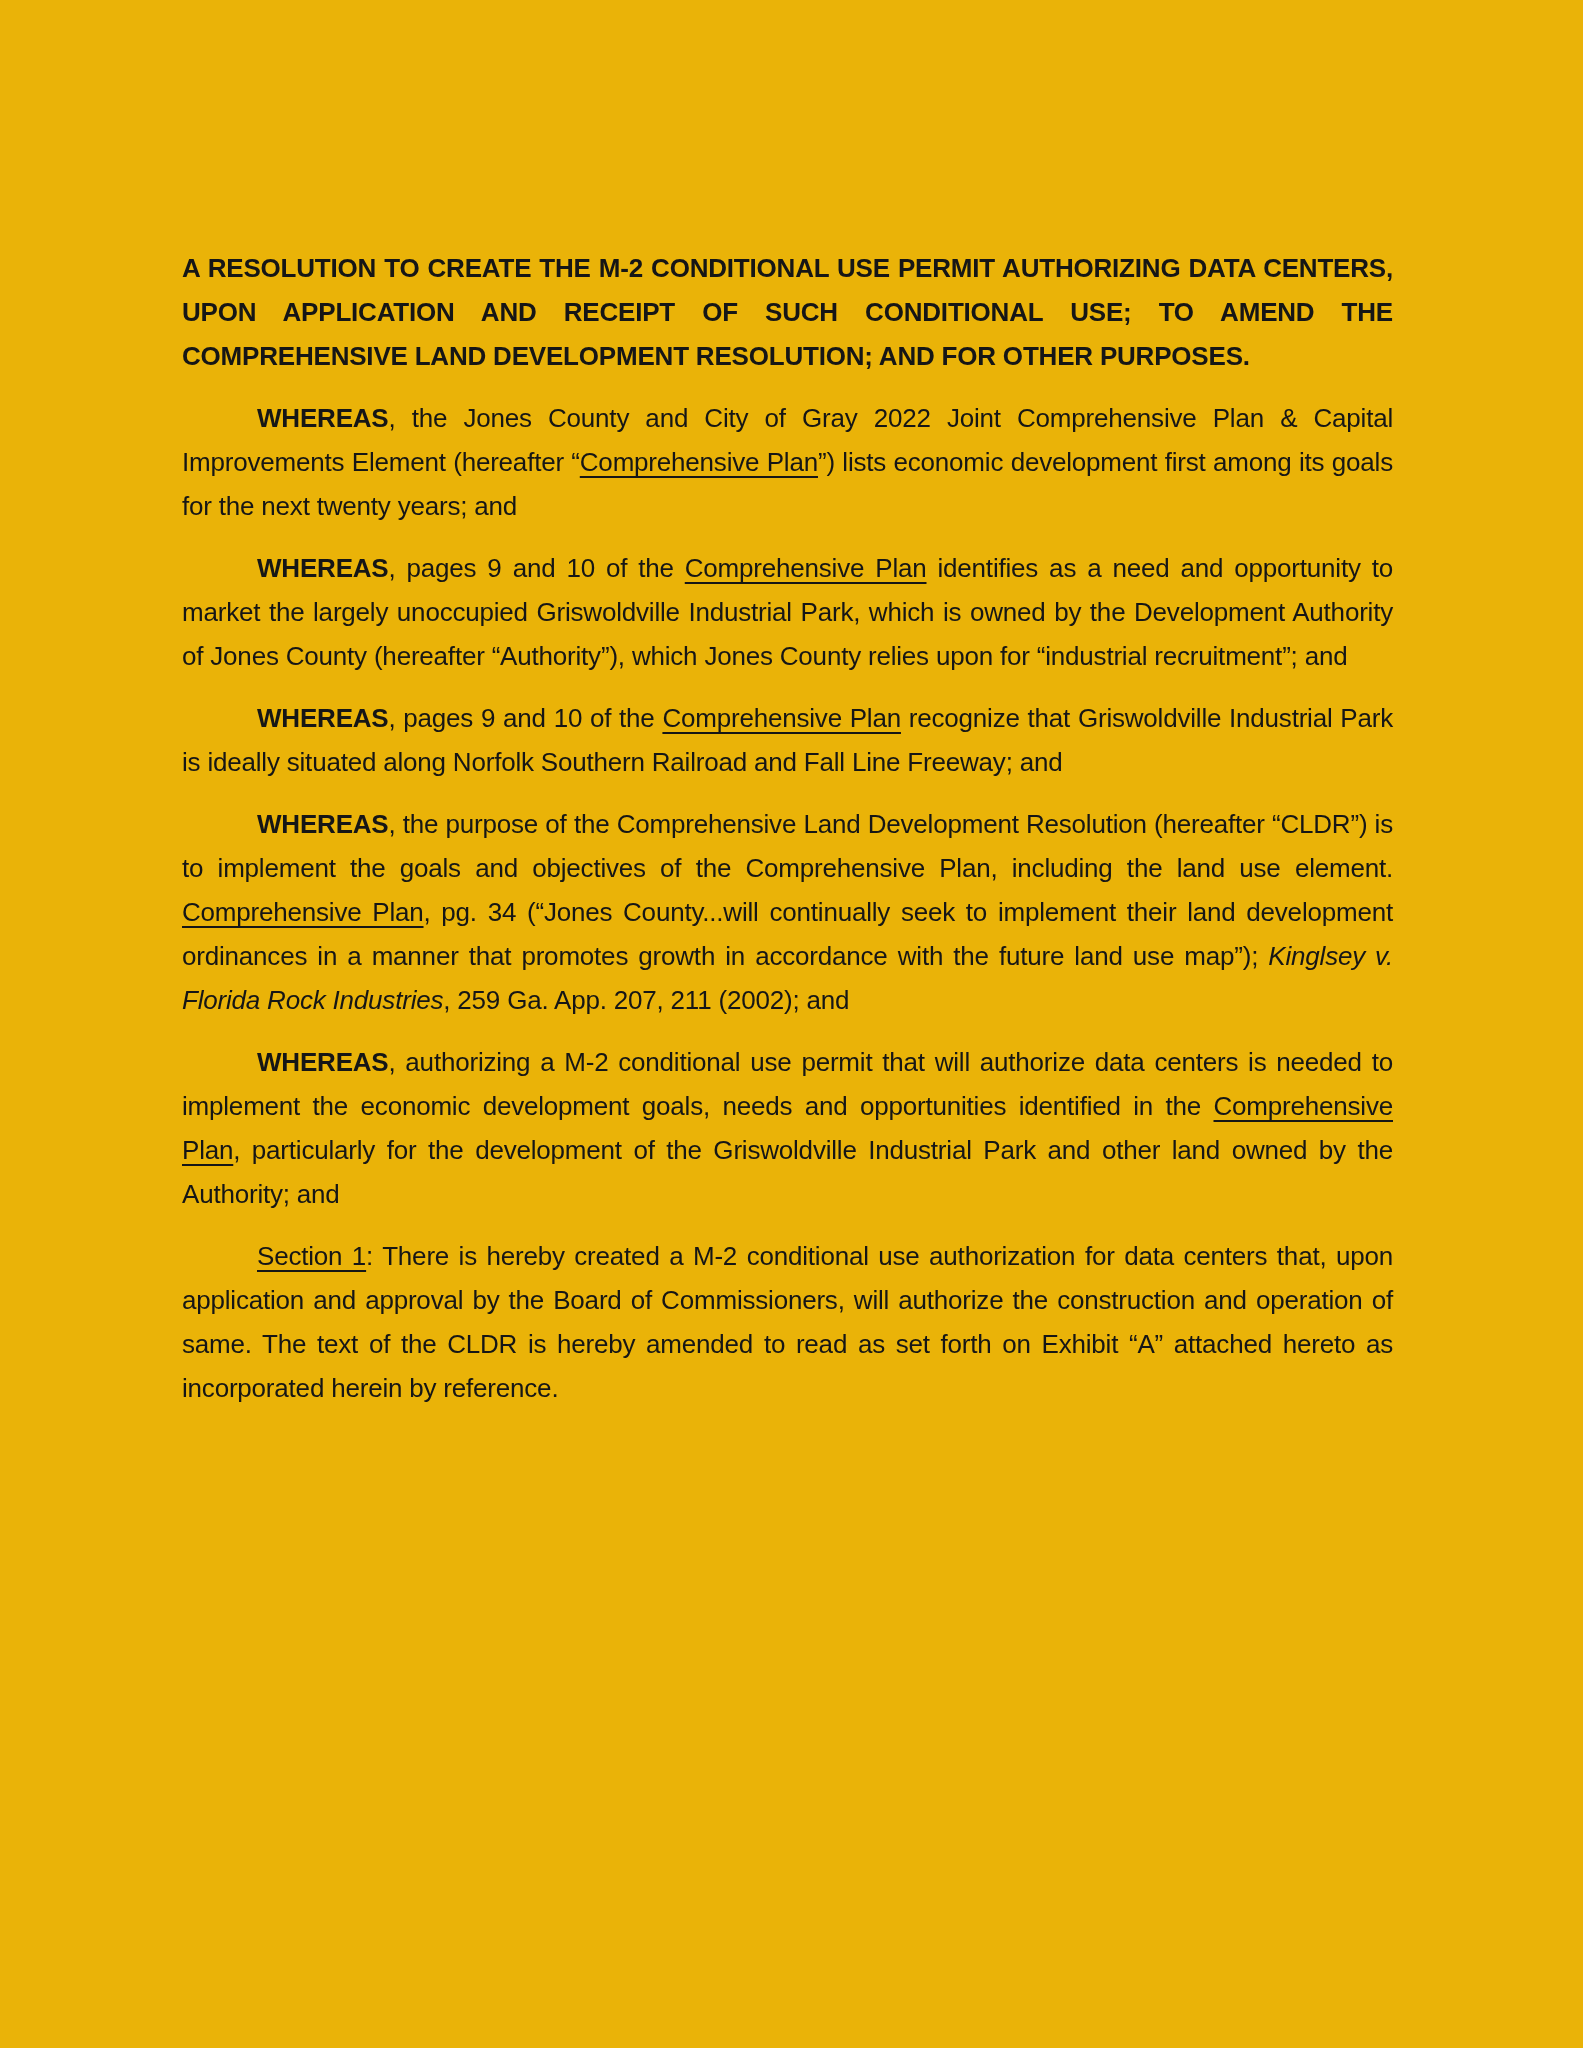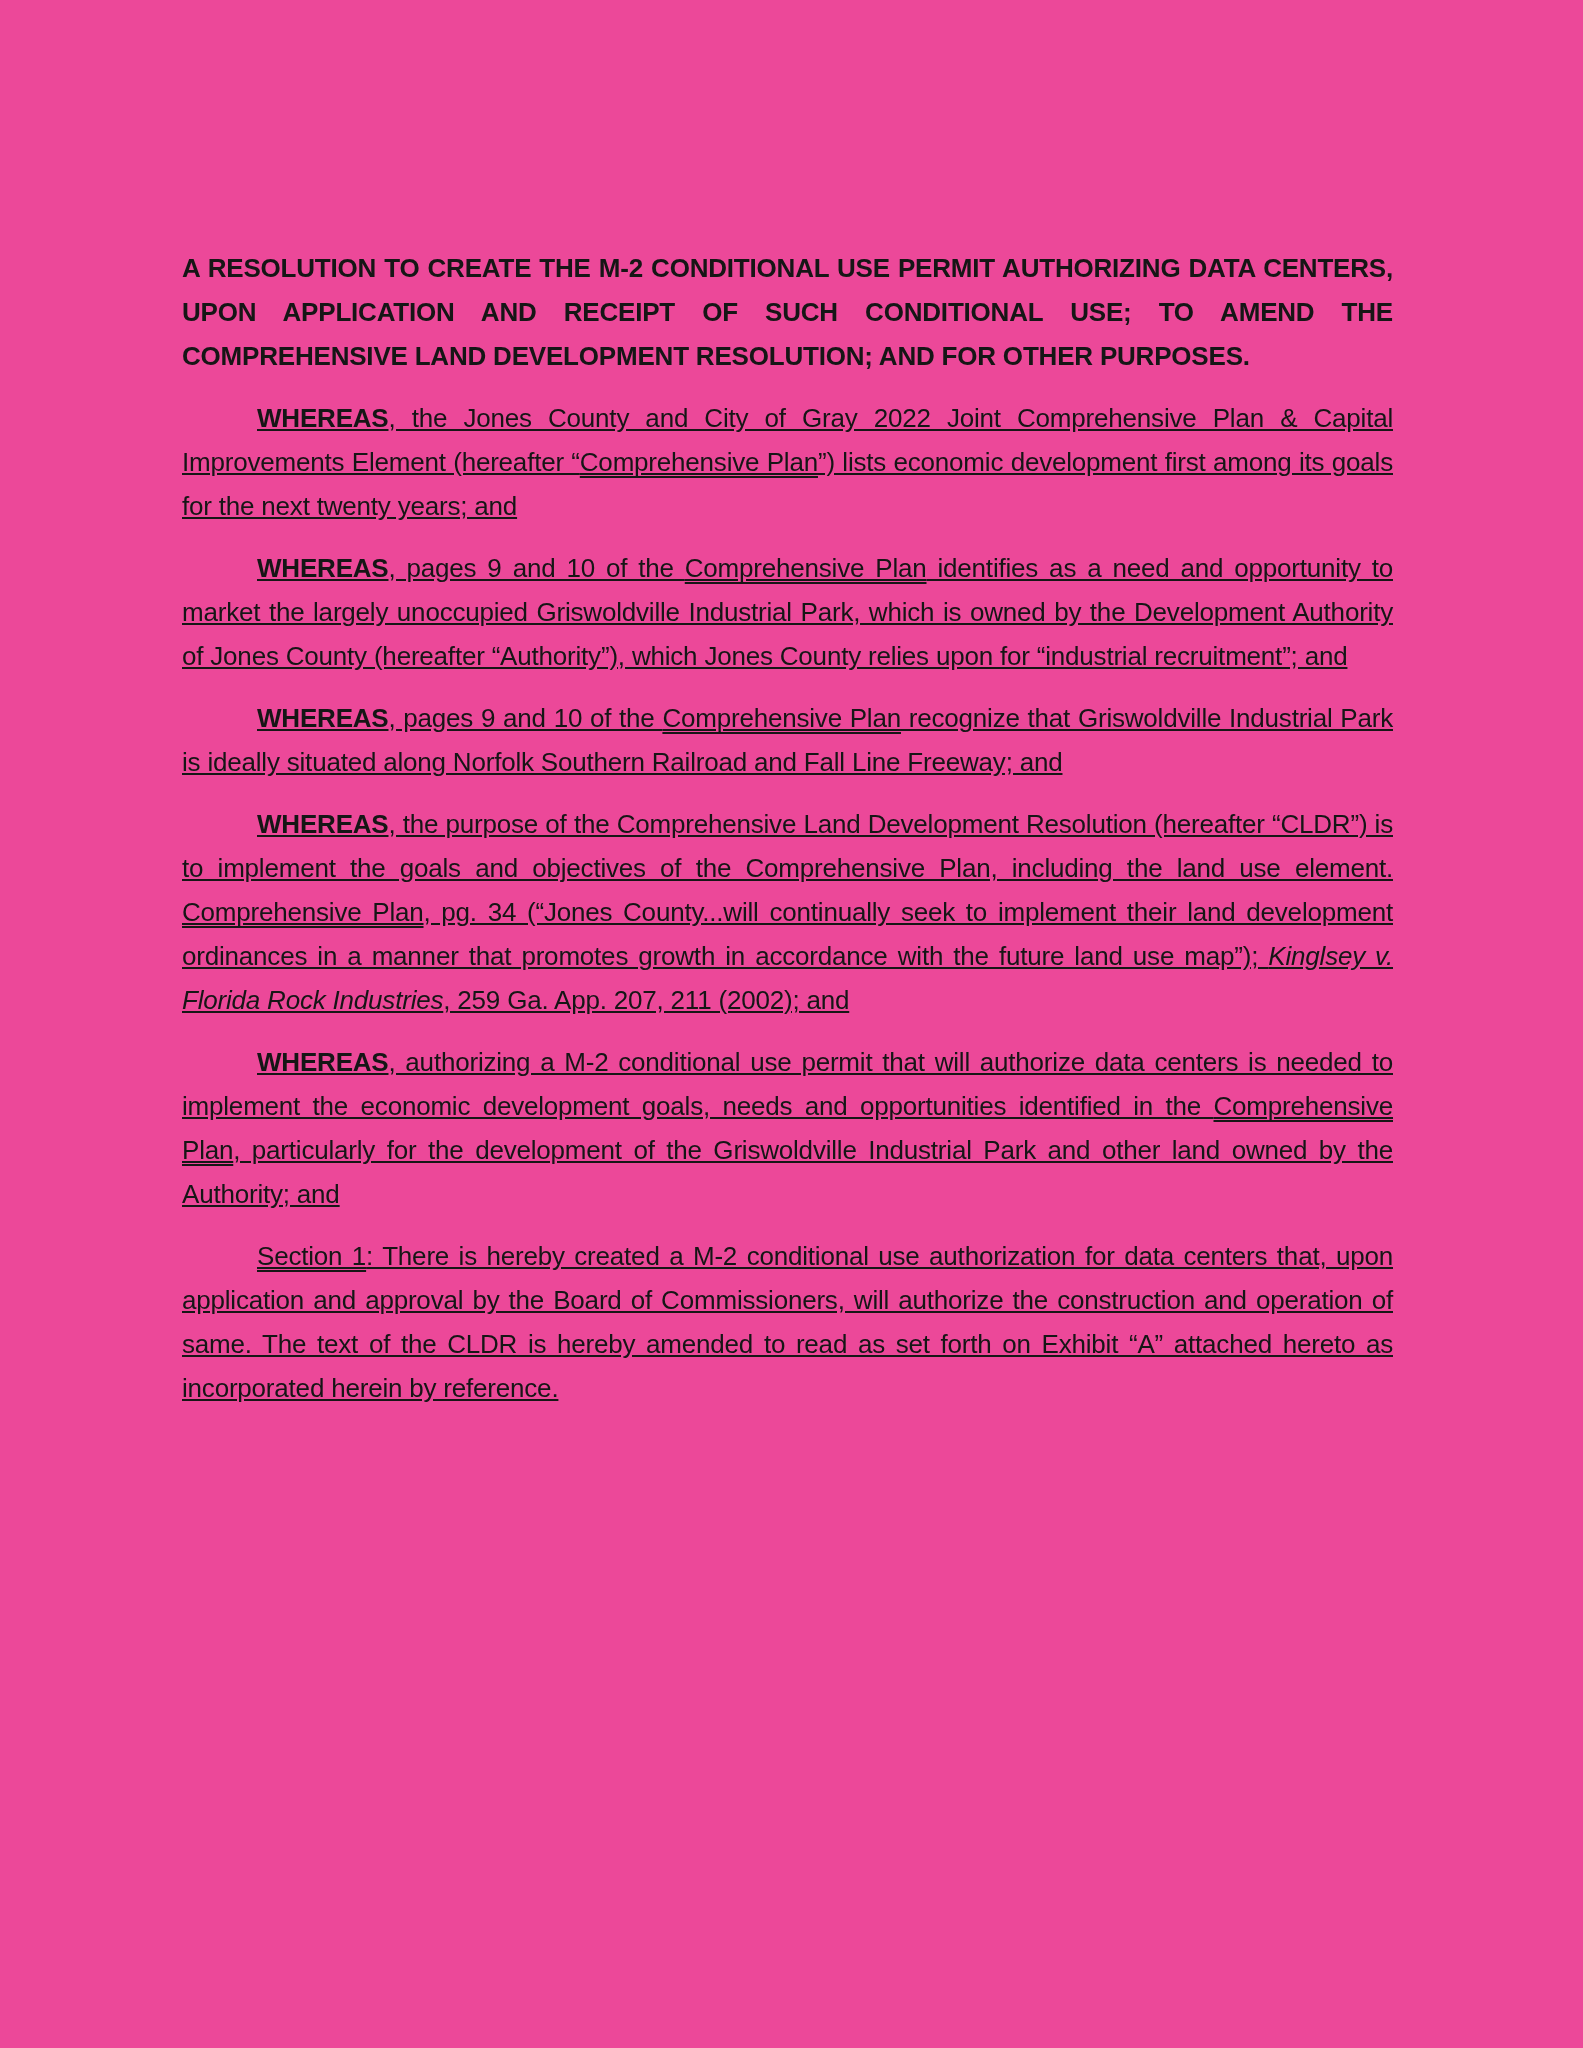--- a/index.html
+++ b/index.html
@@ -9,41 +9,40 @@
   }
   body {
     width: 1583px;
     height: 2048px;
     overflow: hidden;
   }
   .page {
     box-sizing: border-box;
     width: 1583px;
     height: 2048px;
-    background: #ec4899;
+    background: #eab308;
     padding: 246px 190px 0 182px;
   }
   .doc {
     font-family: "Liberation Sans", sans-serif;
     font-size: 26px;
     line-height: 44px;
     color: #161616;
     letter-spacing: -0.2px;
   }
   .para {
     margin: 0 0 18px 0;
     text-align: justify;
   }
   .para.title {
     text-indent: 0;
     font-weight: 700;
   }
   .para.body {
     text-indent: 75px;
-    text-decoration: underline;
   }
   .run-b { font-weight: 700; }
   .run-u { text-decoration: underline; text-underline-offset: 5px; text-decoration-thickness: 2px; }
   .run-i { font-style: italic; }
 </style>
 </head>
 <body>
 
 <main class="page">
   <article class="doc">

